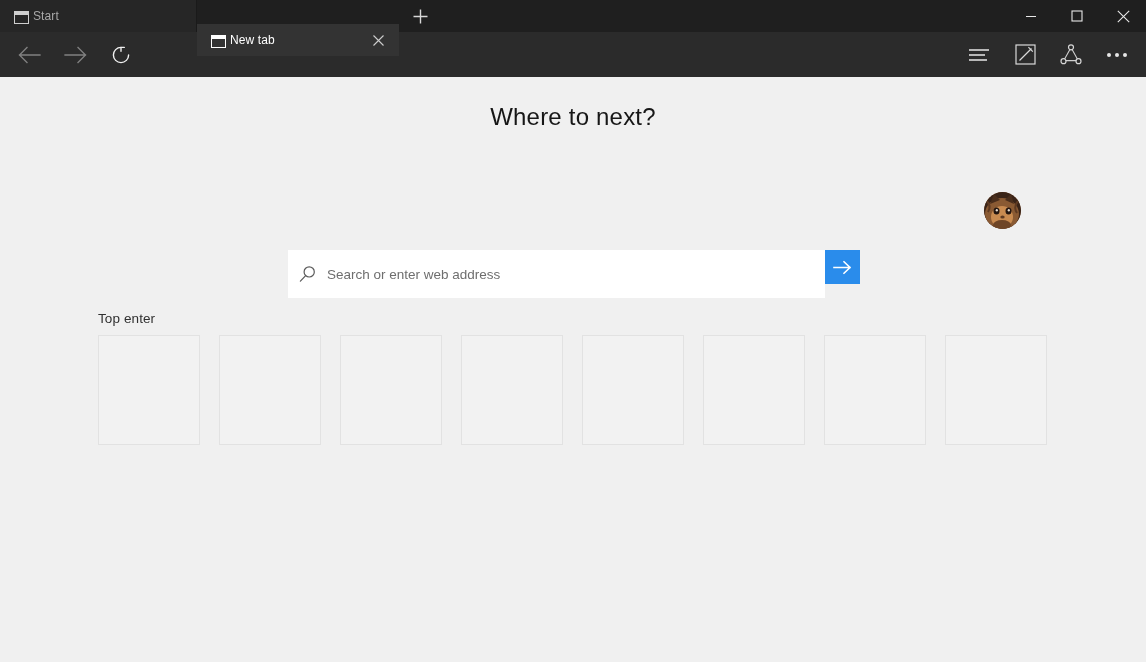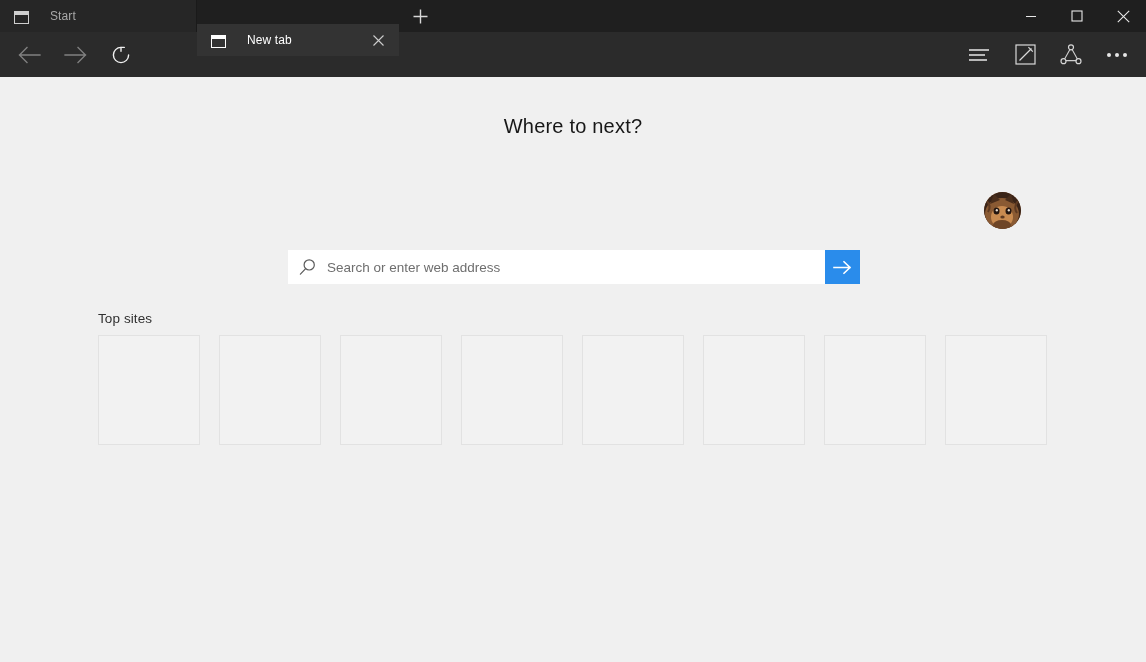--- a/index.html
+++ b/index.html
@@ -22,21 +22,21 @@
     height: 32px;
     background: #1f1f1f;
     display: flex;
     align-items: stretch;
     position: relative;
   }
 
   .tab {
     display: flex;
     align-items: center;
-    gap: 21px;
+    gap: 4px;
     padding: 0 10px 0 14px;
     height: 32px;
     position: relative;
     cursor: default;
     user-select: none;
   }
 
   .tab-inactive {
     width: 197px;
     background: #262626;
@@ -141,24 +141,24 @@
 
   
   .page {
     height: 585px;
     background: #f0f0f0;
     position: relative;
   }
 
   .heading {
     text-align: center;
-    font-size: 20px;
+    font-size: 24px;
     font-weight: 300;
     color: #171717;
-    padding-top: 38px;
+    padding-top: 26px;
     letter-spacing: 0.2px;
   }
 
   .avatar {
     position: absolute;
     top: 115px;
     left: 984px;
     width: 37px;
     height: 37px;
     border-radius: 50%;
@@ -167,21 +167,21 @@
     cursor: default;
   }
   .avatar svg { display: block; }
 
   
   .searchrow {
     position: absolute;
     top: 173px;
     left: 288px;
     width: 572px;
-    height: 34px;
+    height: 48px;
     display: flex;
   }
 
   .searchbox {
     flex: 1 1 auto;
     background: #ffffff;
     display: flex;
     align-items: center;
     padding-left: 11px;
     border: none;
@@ -399,21 +399,21 @@
       </span>
       <input class="search-input" type="text" value="" placeholder="Search or enter web address" style="">
     </div>
     <div class="gobtn">
       <svg width="19" height="15" viewBox="0 0 19 15">
         <path d="M1 7.5 L17 7.5 M11 1.8 L17 7.5 L11 13.2" stroke="#ffffff" stroke-width="1.6" fill="none" stroke-linecap="square"></path>
       </svg>
     </div>
   </div>
 
-  <div class="topsites-label">Top sites</div>
+  <div class="topsites-label">Top enter</div>
 
   <div class="tiles">
     <div class="tile"></div>
     <div class="tile"></div>
     <div class="tile"></div>
     <div class="tile"></div>
     <div class="tile"></div>
     <div class="tile"></div>
     <div class="tile"></div>
     <div class="tile"></div>

